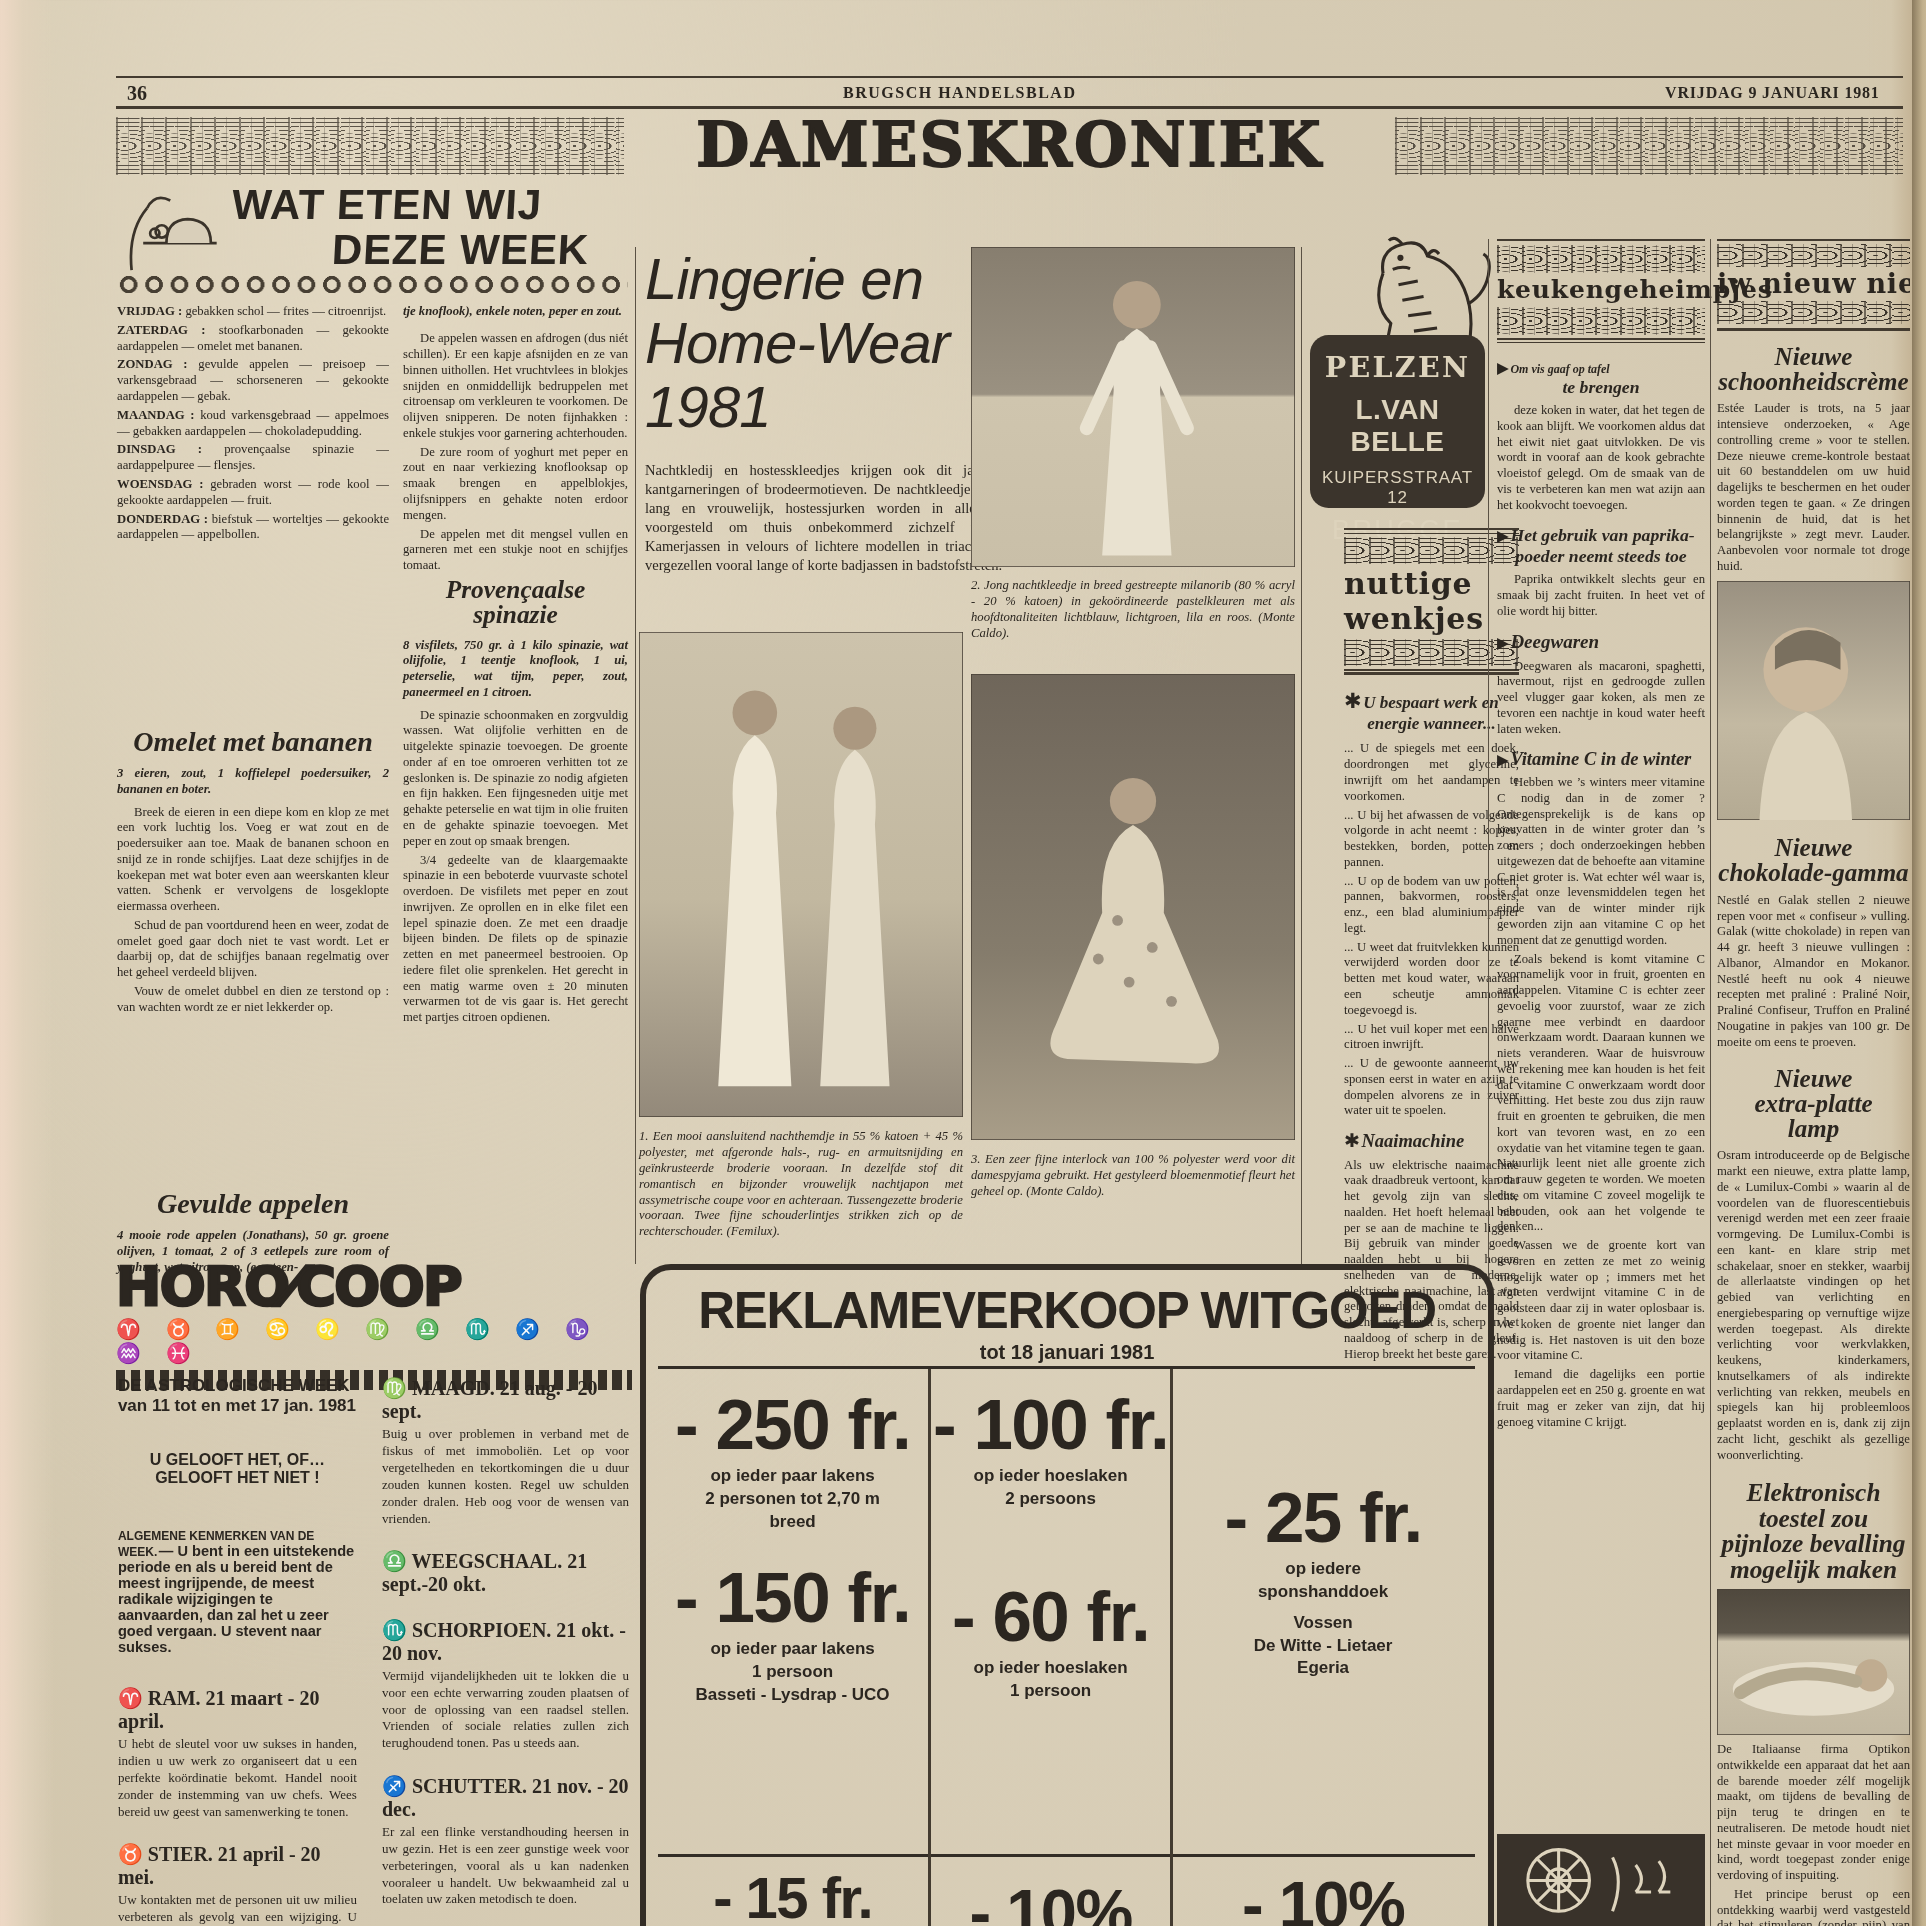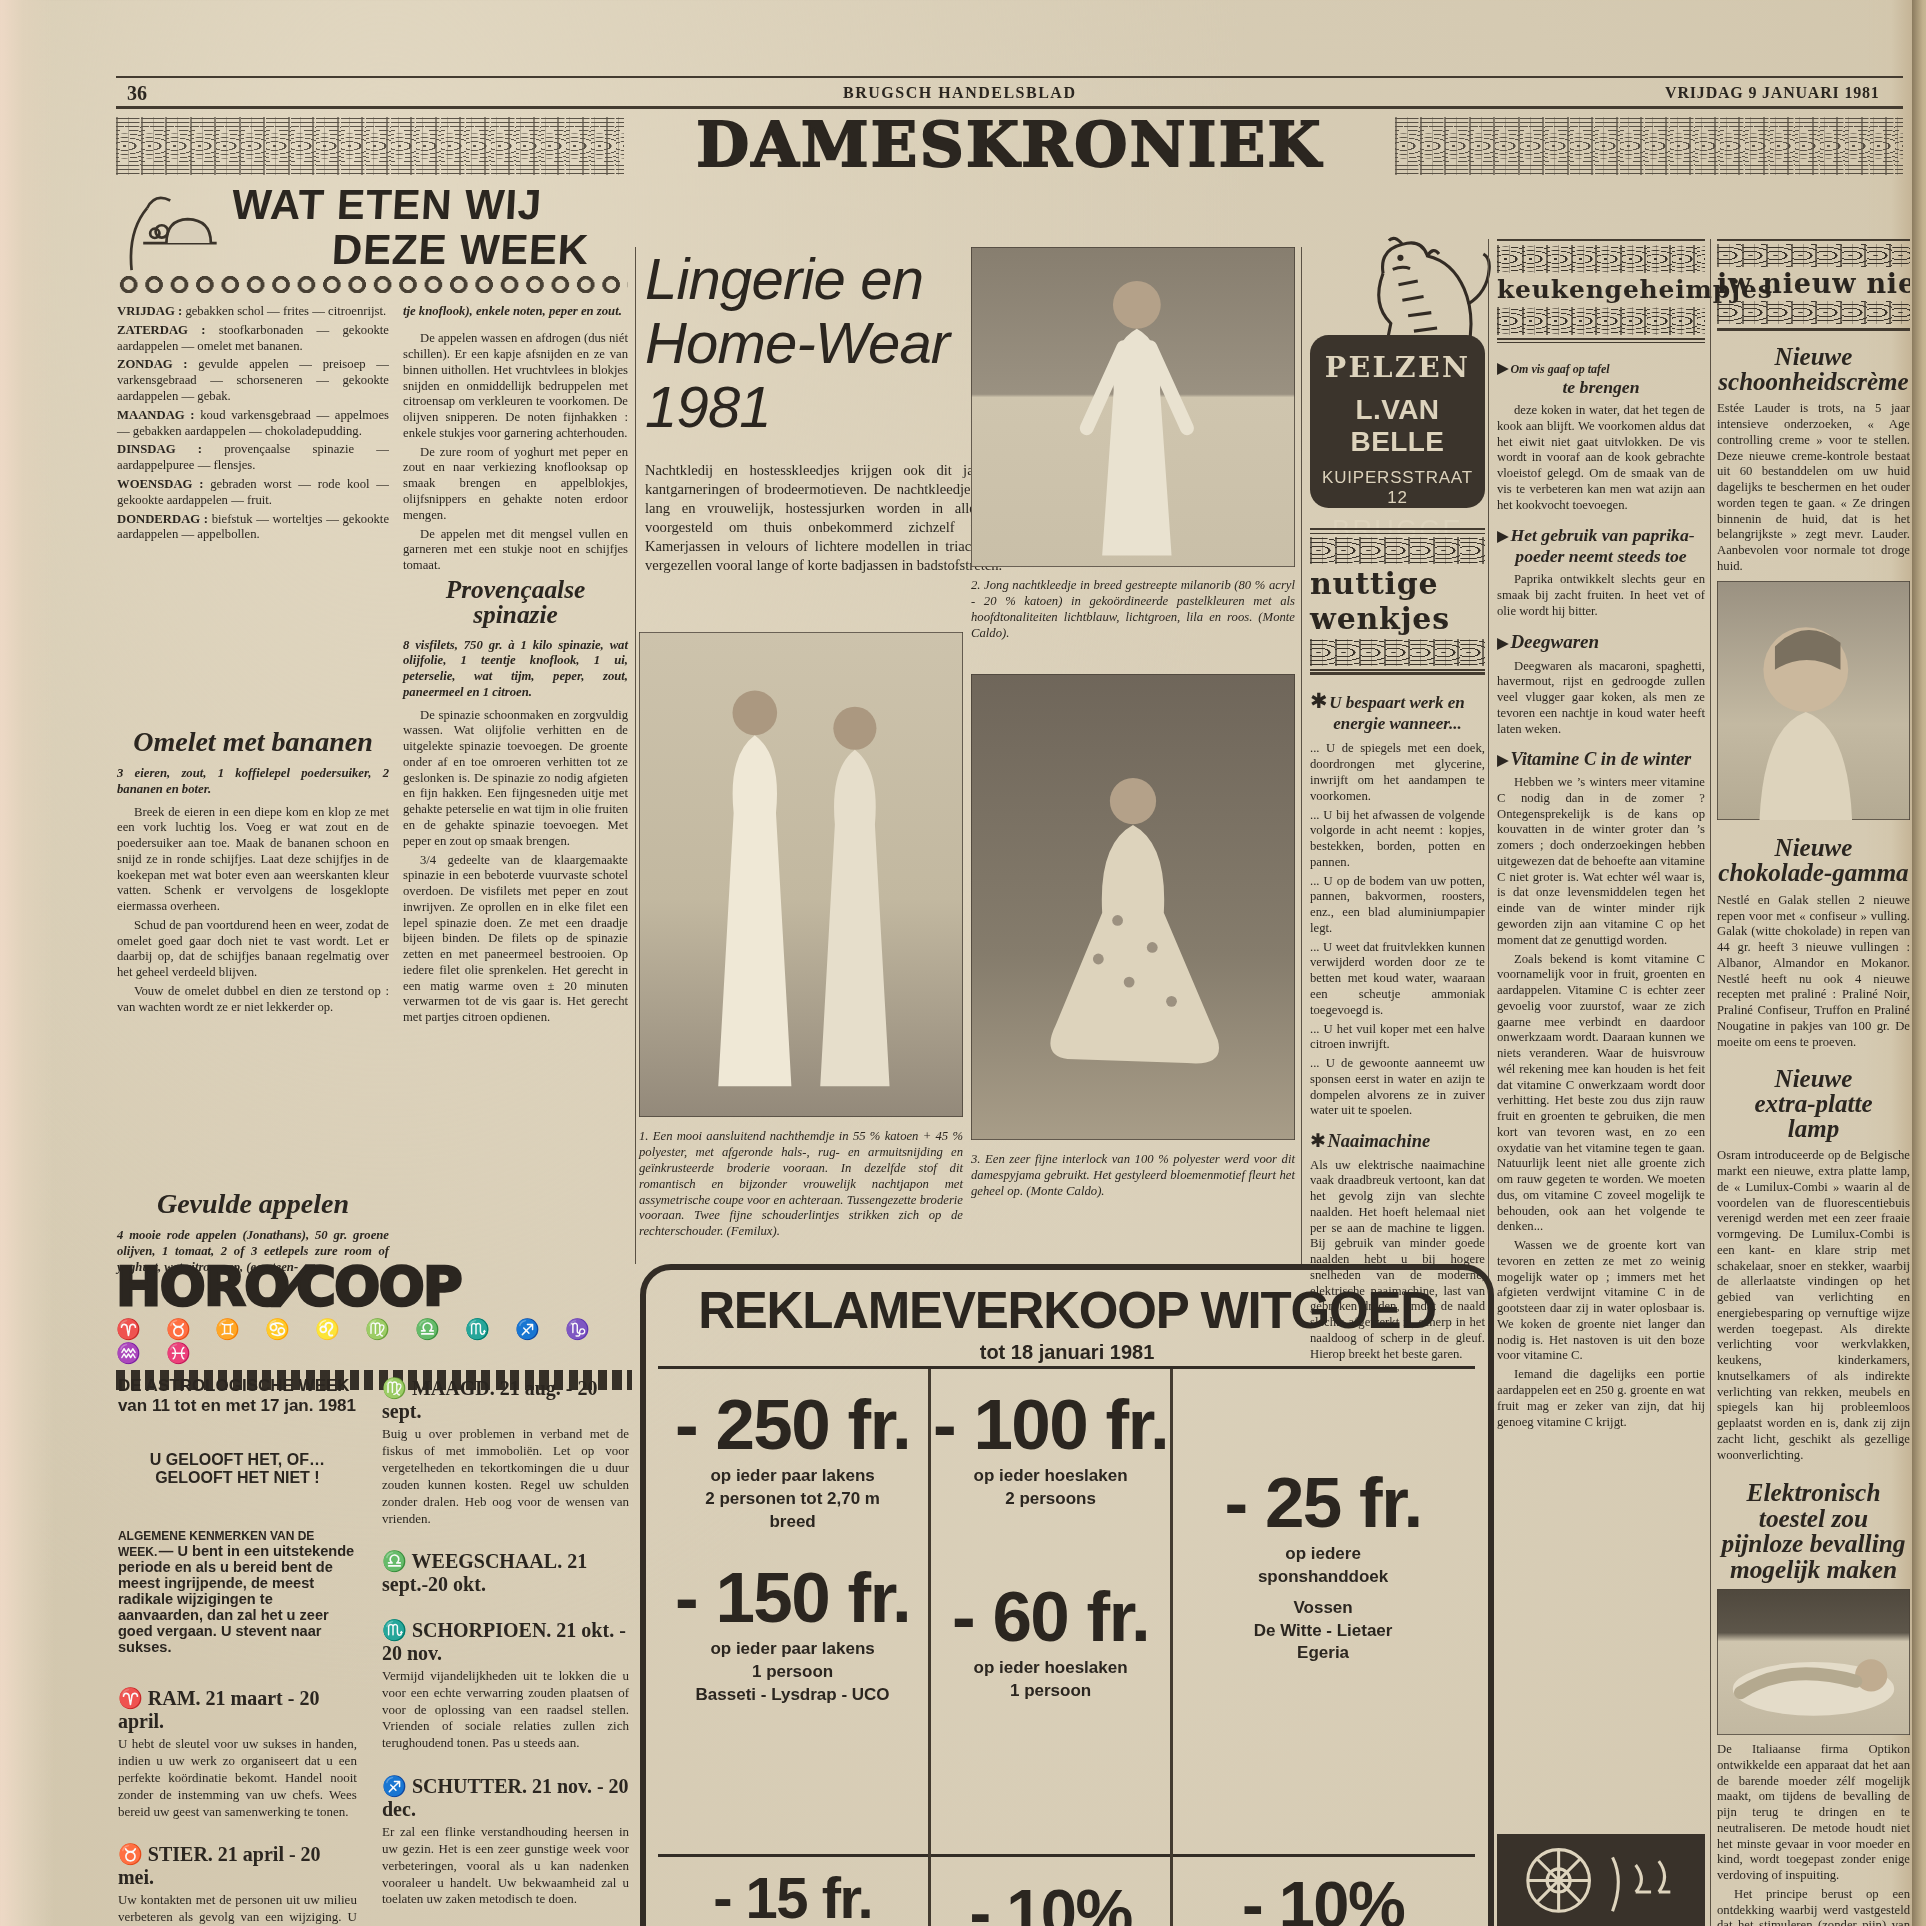--- a/index.html
+++ b/index.html
@@ -177,21 +177,21 @@
     <circle cx="115" cy="80" r="8" fill="#322b24"></circle>
   </svg>
   <div class="abs" style="left:0;top:104px;width:175px;height:173px;background:#3b342c;border-radius:18.5px;color:#ddd3bc;text-align:center;">
     <div class="slab" style="font-size:28.5px;padding-top:15.4px;letter-spacing:2.3px;">PELZEN</div>
     <div class="sans bold" style="font-size:28px;margin-top:10px;letter-spacing:0.4px;">L.VAN BELLE</div>
     <div class="sans" style="font-size:17px;margin-top:10px;letter-spacing:0.8px;">KUIPERSSTRAAT 12</div>
     <div class="sans" style="font-size:27px;margin-top:6.2px;letter-spacing:2.3px;">BRUGGE</div>
   </div>
 </div>
 
-<div class="abs" style="left:1310px;top:528px;width:175px;">
+<div class="abs" style="left:1344px;top:528px;width:175px;">
   <div class="hairline" style="height:2.3px;"></div>
     <div class="hairline" style="height:1.2px;margin-top:2.3px;"></div>
   <div class="eyes-strip" style="height:27px;margin-top:3.1px;"></div>
   <div class="slab" style="font-size:30px;margin-top:2.3px;">nuttige wenkjes</div>
   <div class="eyes-strip" style="height:27px;margin-top:3.1px;"></div>
   <div class="hairline" style="height:1.2px;margin-top:3.1px;"></div>
     <div class="hairline" style="height:2.3px;margin-top:1.9px;"></div>
 
   <div style="margin-top:14px;">
     <span style="font-size:21px;">✱</span>
@@ -385,21 +385,21 @@
 
     <div class="abs center" style="left:273px;top:15.4px;width:240px;">
       <div class="num" style="font-size:71px;">- 100 fr.</div>
       <div class="adlbl">op ieder hoeslaken</div>
       <div class="adlbl">2 persoons</div>
       <div class="num" style="font-size:71px;margin-top:65px;">- 60 fr.</div>
       <div class="adlbl">op ieder hoeslaken</div>
       <div class="adlbl">1 persoon</div>
     </div>
 
-    <div class="abs center" style="left:515px;top:93px;width:301px;">
+    <div class="abs center" style="left:515px;top:108px;width:301px;">
       <div class="num" style="font-size:71px;">- 25 fr.</div>
       <div class="adlbl">op iedere</div>
       <div class="adlbl">sponshanddoek</div>
       <div class="adlbl" style="margin-top:7.7px;">Vossen</div>
       <div class="adlbl">De Witte - Lietaer</div>
       <div class="adlbl">Egeria</div>
     </div>
   </div>
 
   <div class="abs" style="left:11.6px;top:582px;width:817px;height:216px;border-bottom:3.9px solid #332d26;">

